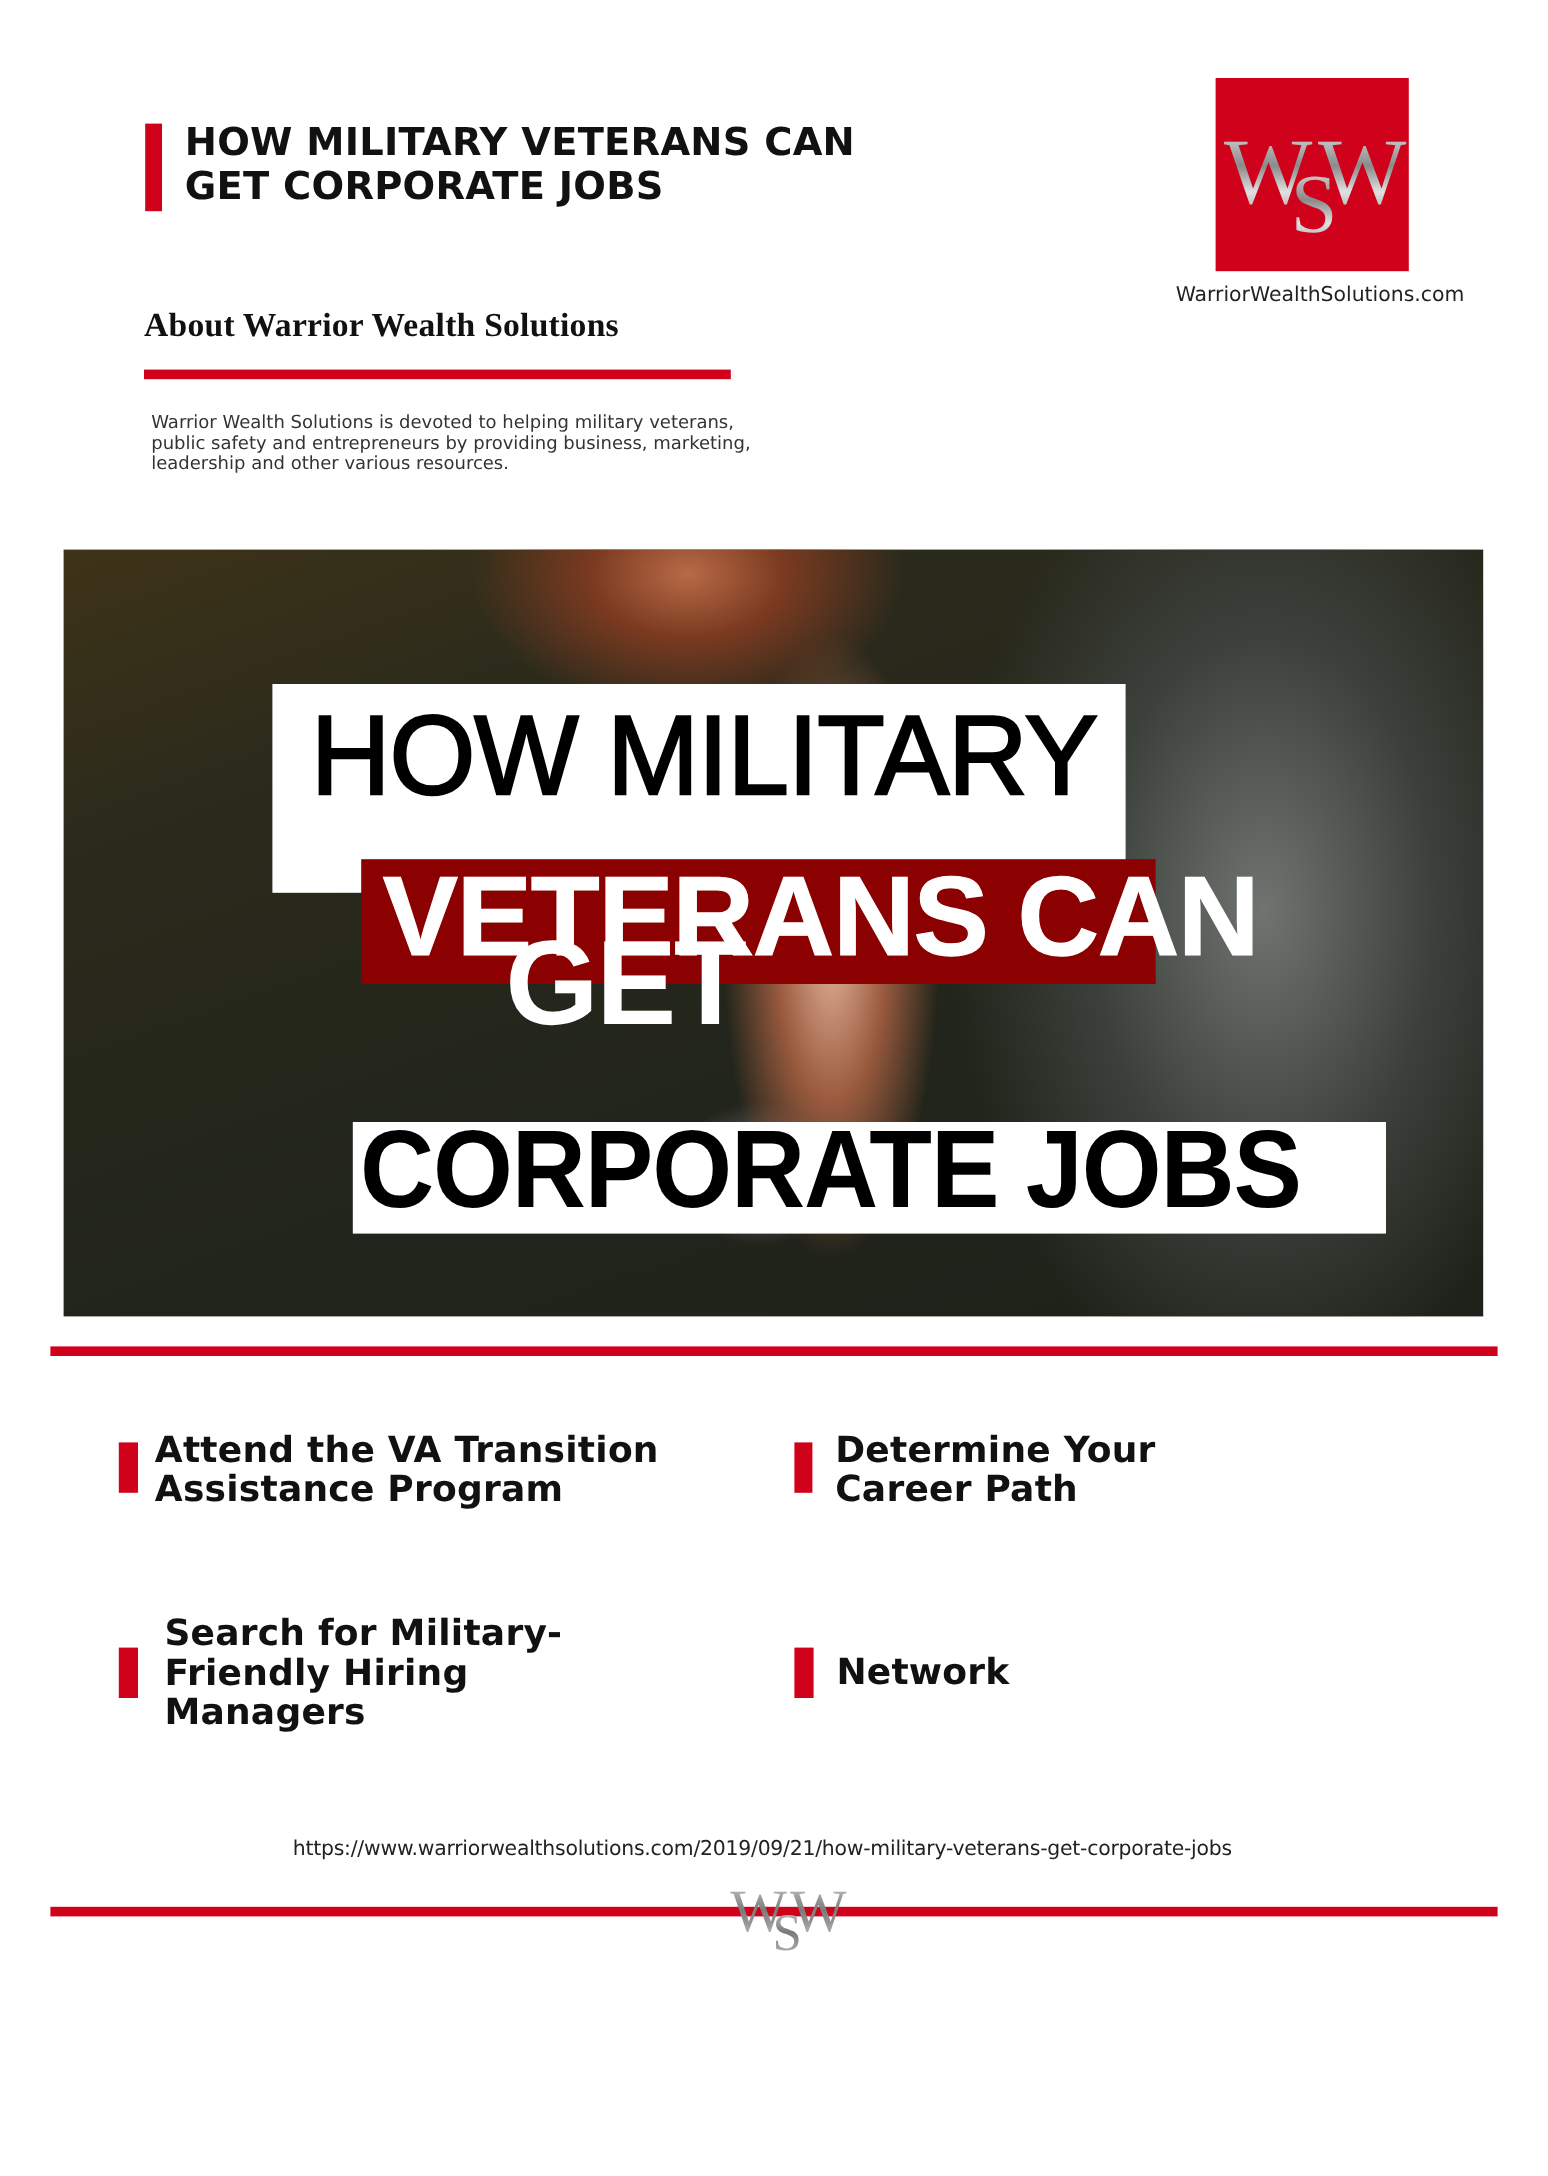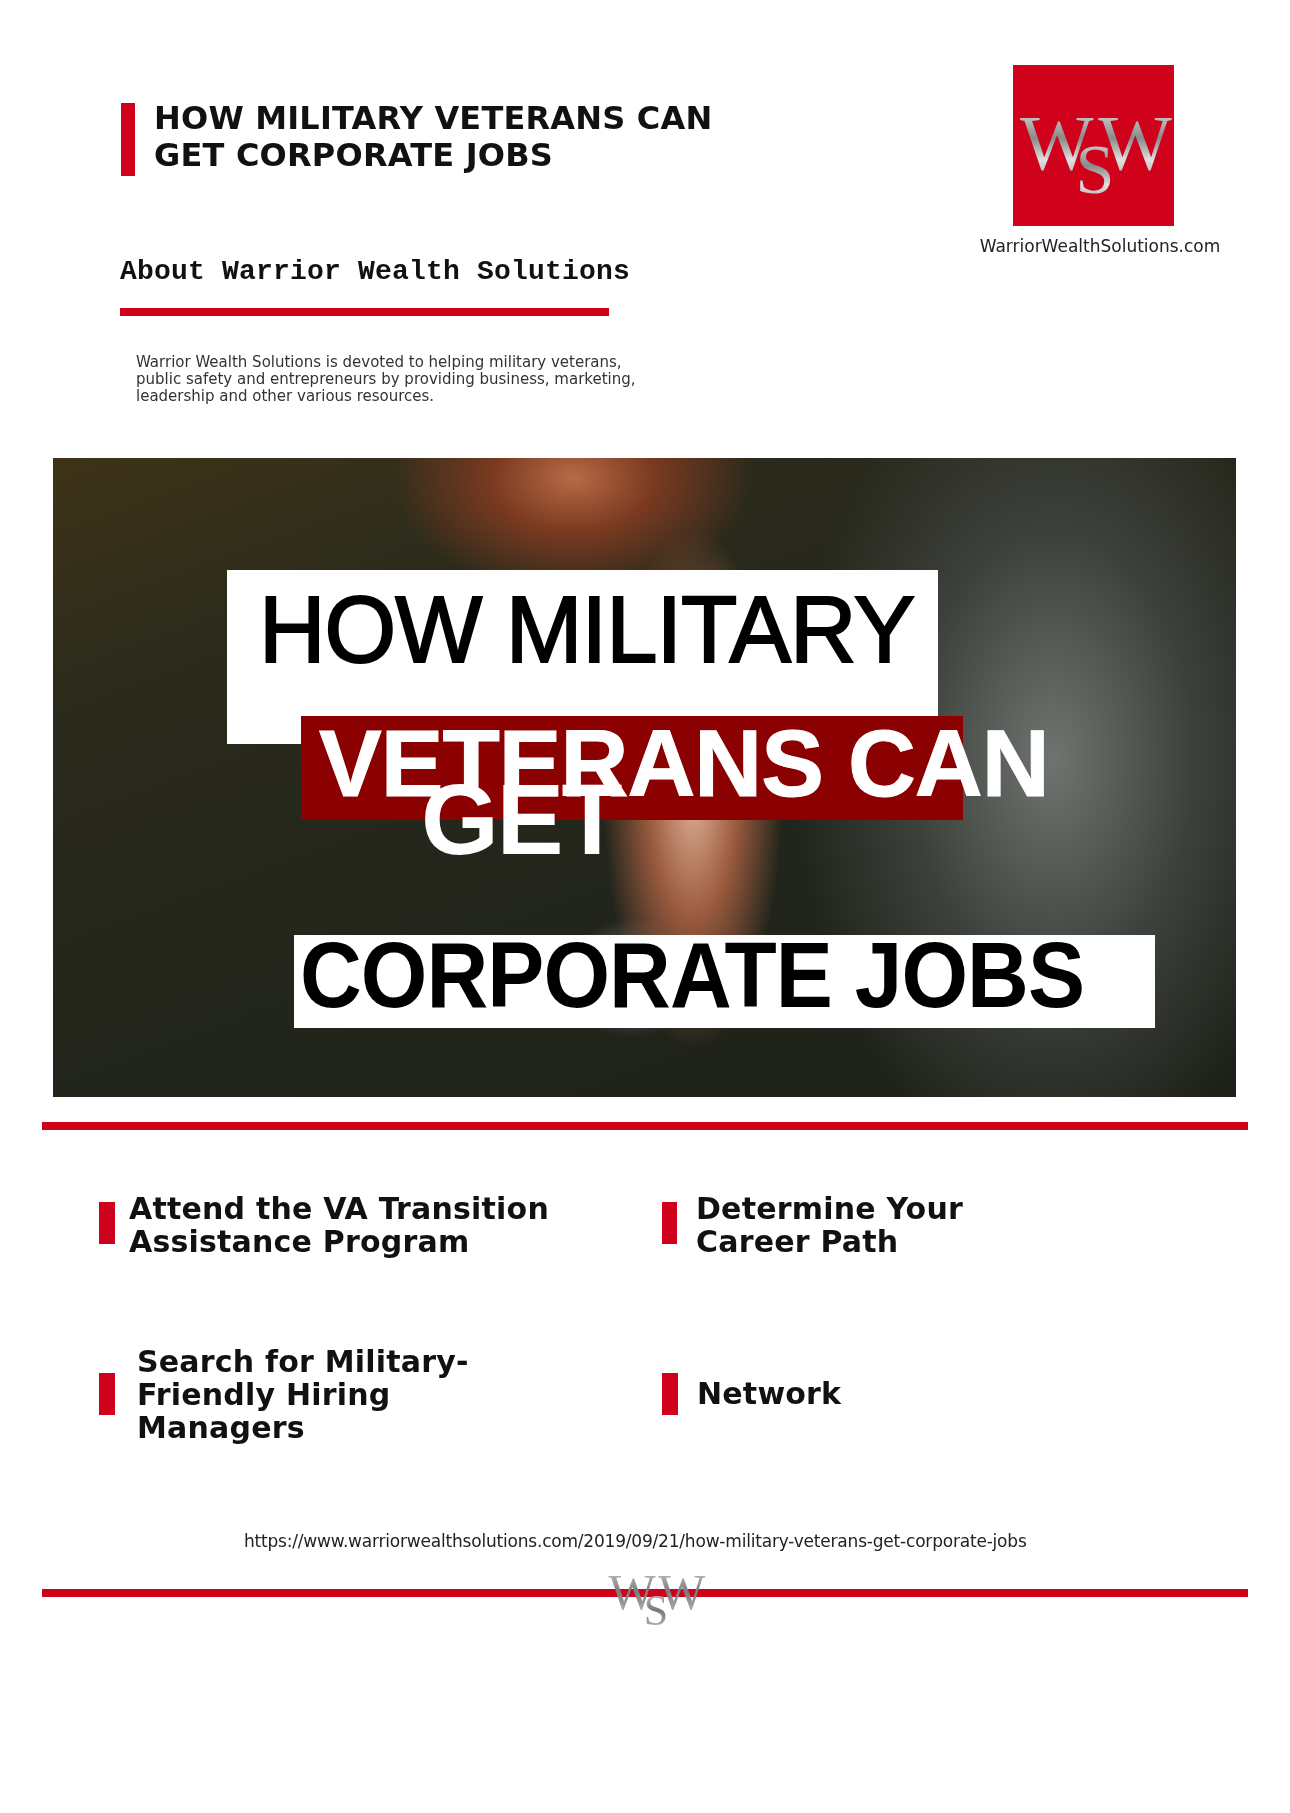--- a/index.html
+++ b/index.html
@@ -11,21 +11,21 @@
     .title-bar { left: 121px; top: 103px; width: 14px; height: 73px; background: #d0021b; }
     .title { left: 154px; top: 100px; font-family: "DejaVu Sans", sans-serif; font-weight: bold;
              font-size: 32px; line-height: 37px; color: #111; letter-spacing: 0.2px; }
     .title span { display: block; }
 
     .logo-box { left: 1013px; top: 65px; width: 161px; height: 161px; background: #d0021b; }
     .logo-box svg { width: 100%; height: 100%; display: block; }
     .site-url { left: 950px; top: 236px; width: 300px; text-align: center; font-family: "DejaVu Sans", sans-serif;
                 font-size: 17px; color: #222; }
 
-    .about-heading { left: 120px; top: 256px; font-family: Liberation Mono, monospace; font-weight: bold;
+    .about-heading { left: 120px; top: 256px; font-family: Liberation Serif, serif; font-weight: bold;
                      font-size: 28px; color: #111; letter-spacing: 0.2px; }
     .about-rule { left: 120px; top: 308px; width: 489px; height: 8px; background: #d0021b; }
     .about-text { left: 120px; top: 338px; width: 500px; font-family: "DejaVu Sans", sans-serif;
                   font-size: 15px; line-height: 17px; color: #333; }
 
     
     .hero { left: 53px; top: 458px; width: 1183px; height: 639px; overflow: hidden;
             background:
               radial-gradient(ellipse 180px 120px at 520px 20px, #b86a46 0%, #7a3a20 45%, rgba(60,30,15,0) 100%),
               radial-gradient(ellipse 260px 420px at 1000px 300px, #6f7470 0%, #3c403b 55%, rgba(35,38,30,0) 100%),
@@ -79,21 +79,21 @@
       </linearGradient>
     </defs>
     <text x="80" y="104" text-anchor="middle" font-family="Liberation Serif, serif" font-size="78" fill="url(#silver)" letter-spacing="-6">W W</text>
     <text x="82" y="128" text-anchor="middle" font-family="Liberation Serif, serif" font-size="70" fill="url(#silver)">S</text>
   </svg>
 </div>
 <div class="abs site-url">WarriorWealthSolutions.com</div>
 
 <h2 class="abs about-heading" style="margin:0">About Warrior Wealth Solutions</h2>
 <div class="abs about-rule"></div>
-<p class="abs about-text" style="margin:16px">Warrior Wealth Solutions is devoted to helping military veterans, public safety and entrepreneurs by providing business, marketing, leadership and other various resources.</p>
+<p class="abs about-text" style="margin:6px">Warrior Wealth Solutions is devoted to helping military veterans, public safety and entrepreneurs by providing business, marketing, leadership and other various resources.</p>
 
 <div class="abs hero">
   <div class="abs hero-white1">
     <span>HOW MILITARY</span>
   </div>
   <div class="abs hero-red">
     <span>VETERANS CAN</span>
   </div>
   <div class="abs hero-get">GET</div>
   <div class="abs hero-white2">

